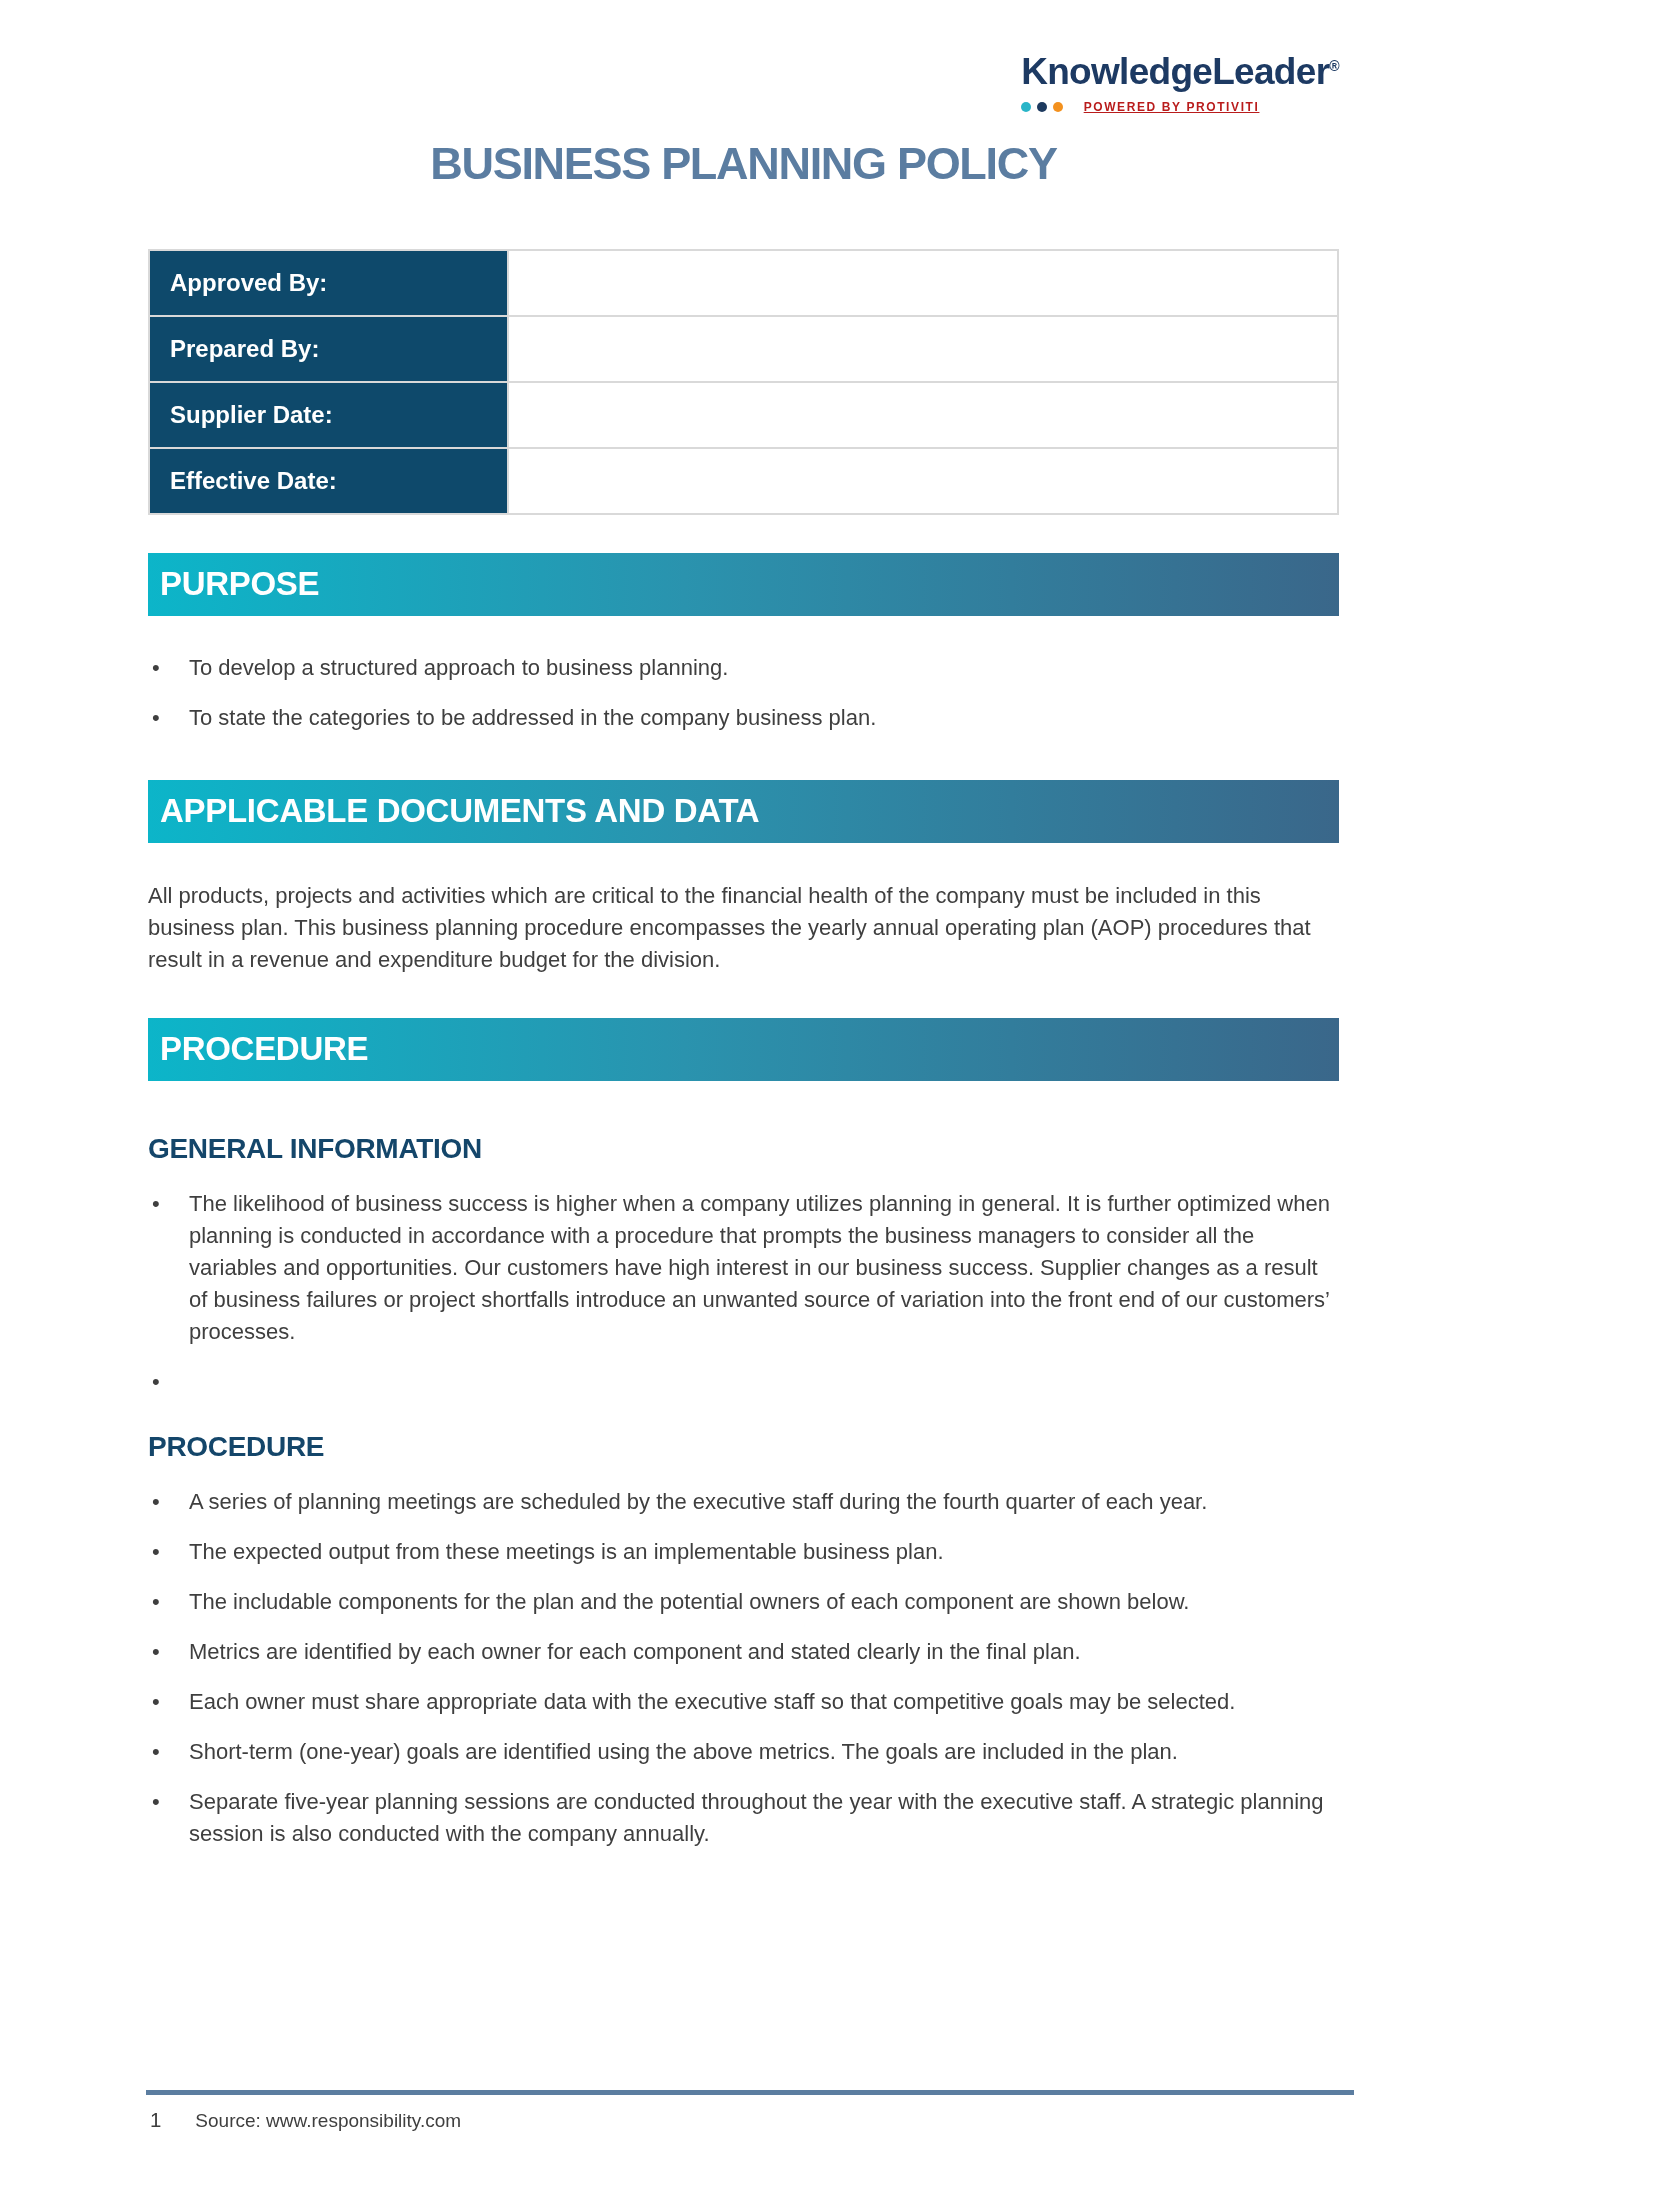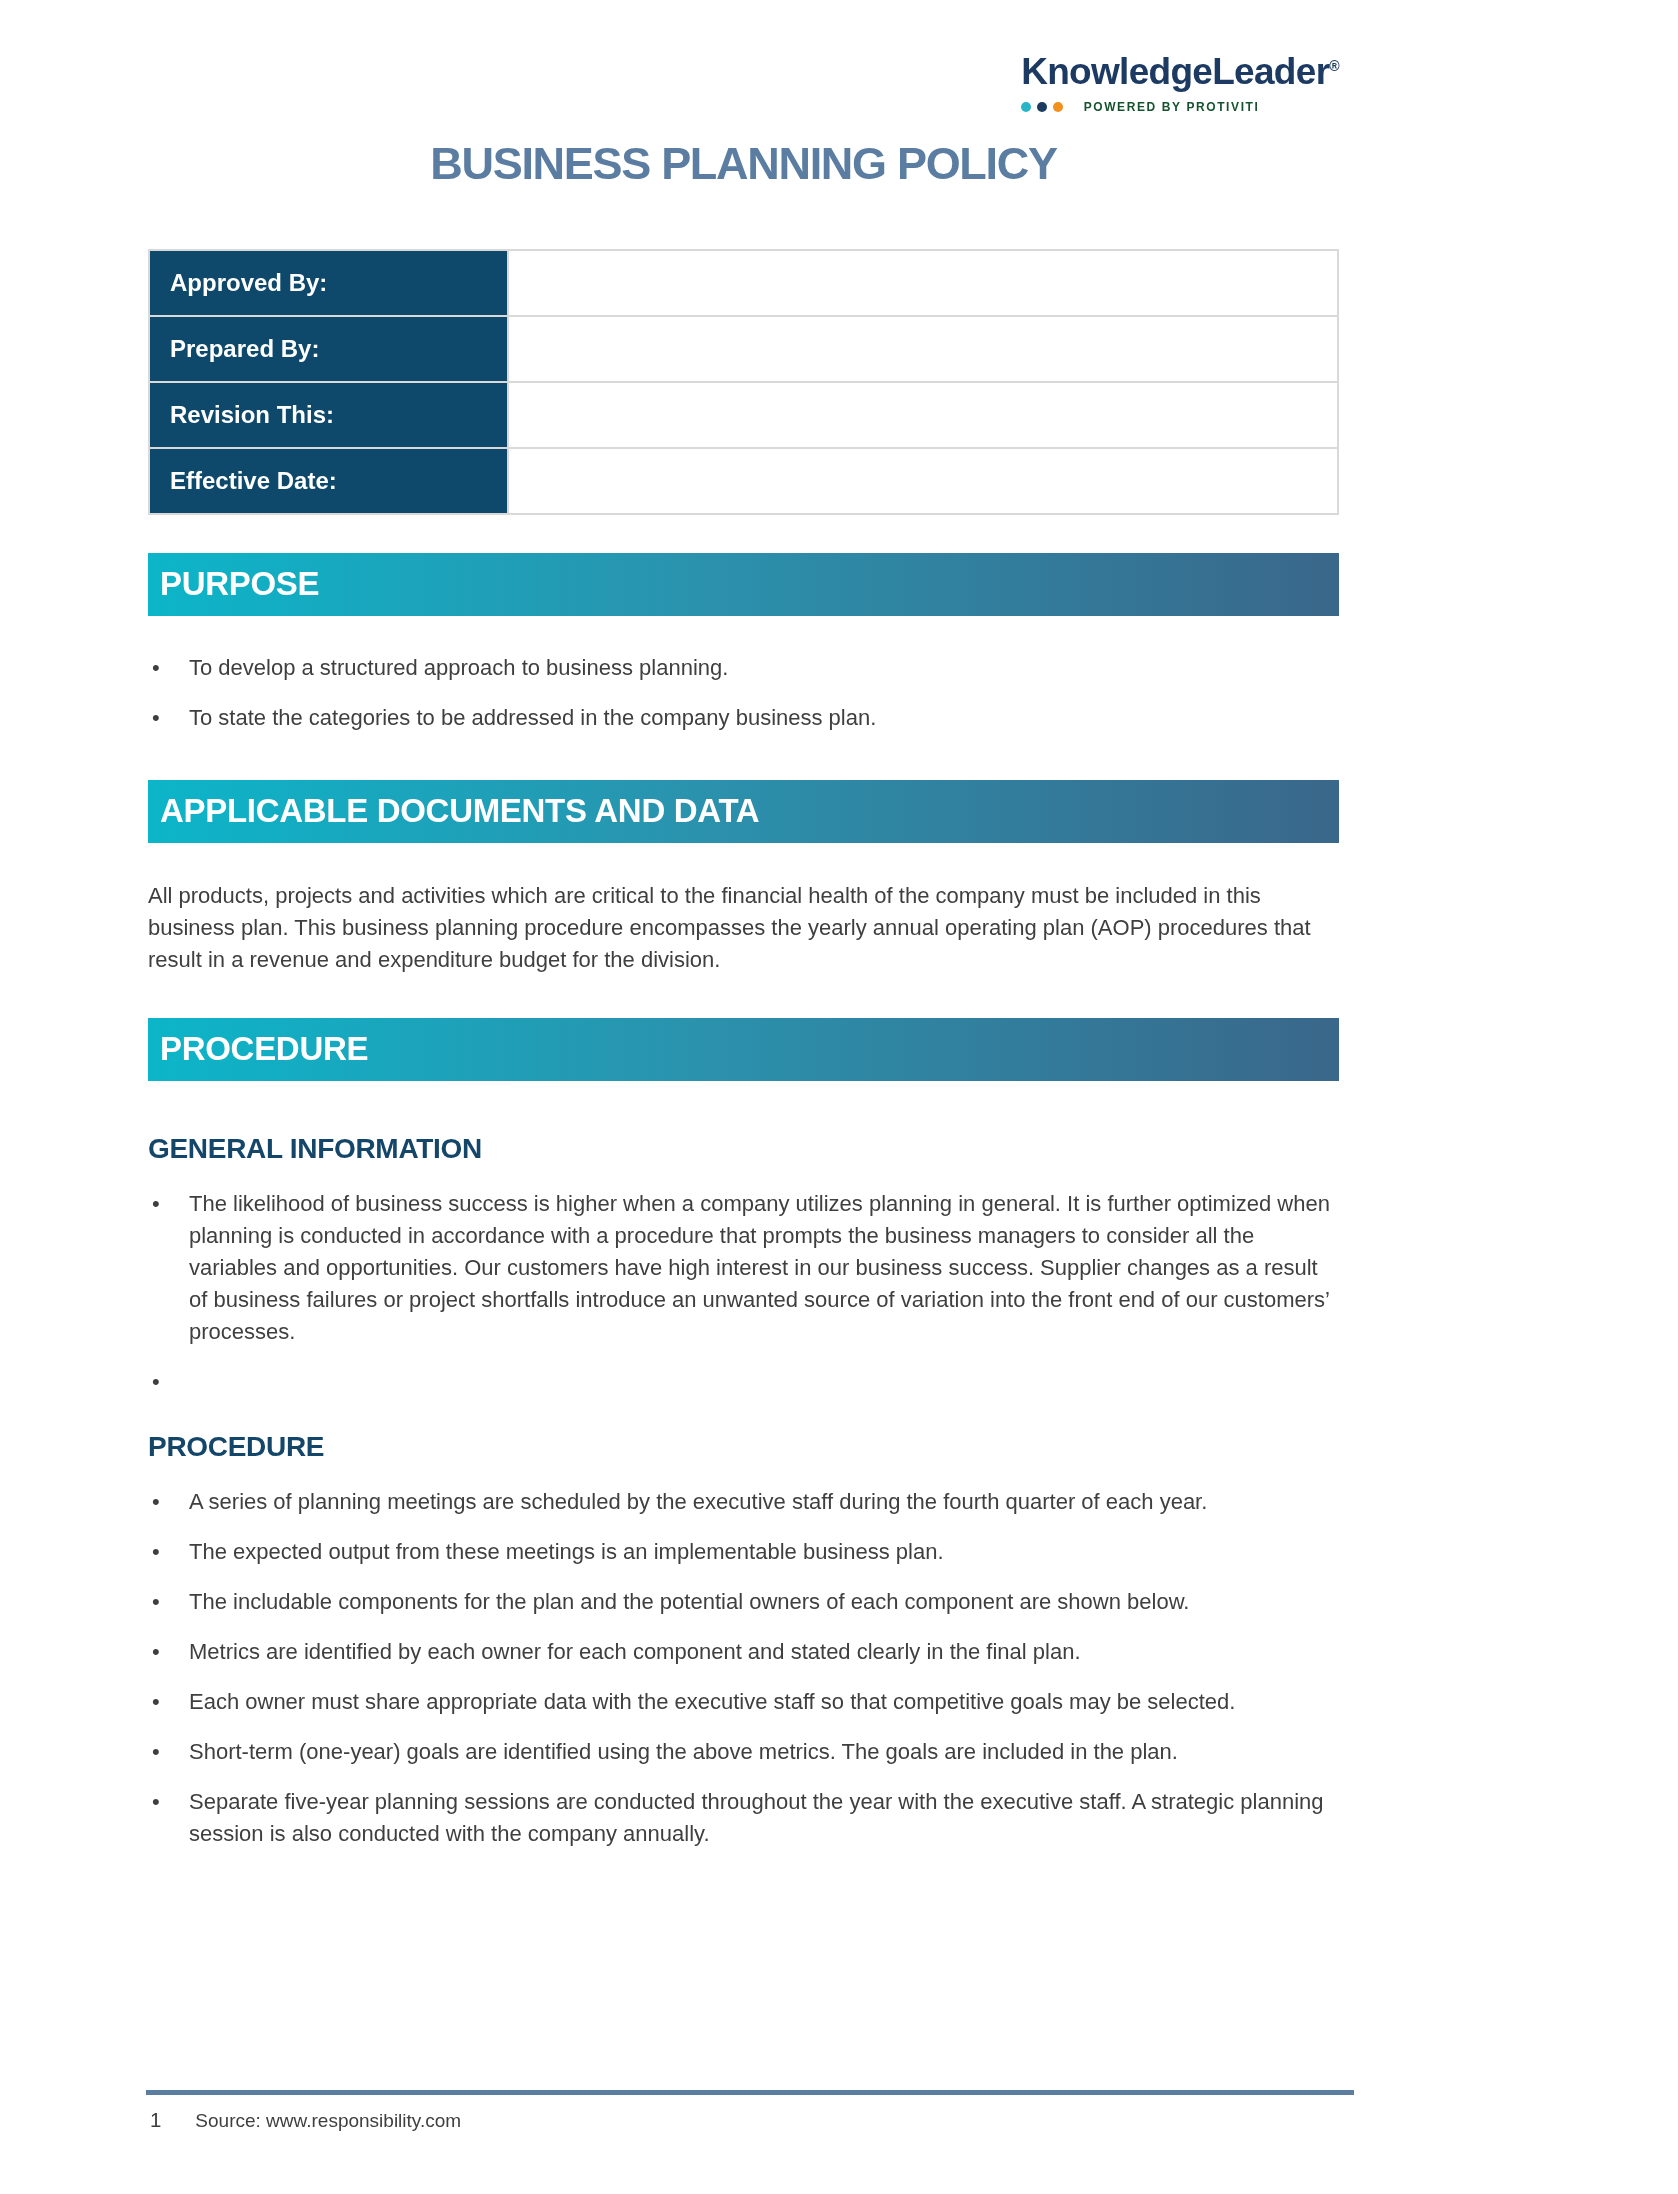--- a/index.html
+++ b/index.html
@@ -10,21 +10,21 @@
   }
   .content { padding:0 145px 0 148px; }
 
   
   .logo-row { display:flex; justify-content:flex-end; margin-top:53px; }
   .logo { display:inline-block; }
   .brand { font-size:37px; font-weight:bold; color:#1d3a63; letter-spacing:-0.7px; line-height:1.05; }
   .brand sup { font-size:0.38em; vertical-align:super; font-weight:bold; }
   .logo-sub { display:flex; align-items:center; margin-top:8px; }
   .dot { display:inline-block; width:10px; height:10px; border-radius:50%; margin-right:6px; }
-  .tagline { font-size:12px; font-weight:bold; color:#14532d; letter-spacing:1.6px; margin-left:14.5px; }
+  .tagline { font-size:12px; font-weight:bold; color:#b91c1c; letter-spacing:1.6px; margin-left:14.5px;text-decoration:underline; }
 
   
   .doc-title {
     margin-top:24px; text-align:center; font-size:45px; font-weight:bold;
     color:#5b7da1; letter-spacing:-1.3px; line-height:1.15;
   }
 
   
   .info-table { width:100%; border-collapse:collapse; margin-top:59px; }
   .info-table td { border:2px solid #d9d9d9; height:66px; }
@@ -88,21 +88,21 @@
       <tbody>
         <tr>
           <td class="label">Approved By:</td>
           <td class="value"></td>
         </tr>
         <tr>
           <td class="label">Prepared By:</td>
           <td class="value"></td>
         </tr>
         <tr>
-          <td class="label">Revision This:</td>
+          <td class="label">Supplier Date:</td>
           <td class="value"></td>
         </tr>
         <tr>
           <td class="label">Effective Date:</td>
           <td class="value"></td>
         </tr>
       </tbody>
     </table>
 
     <div class="band band-purpose">PURPOSE</div>

